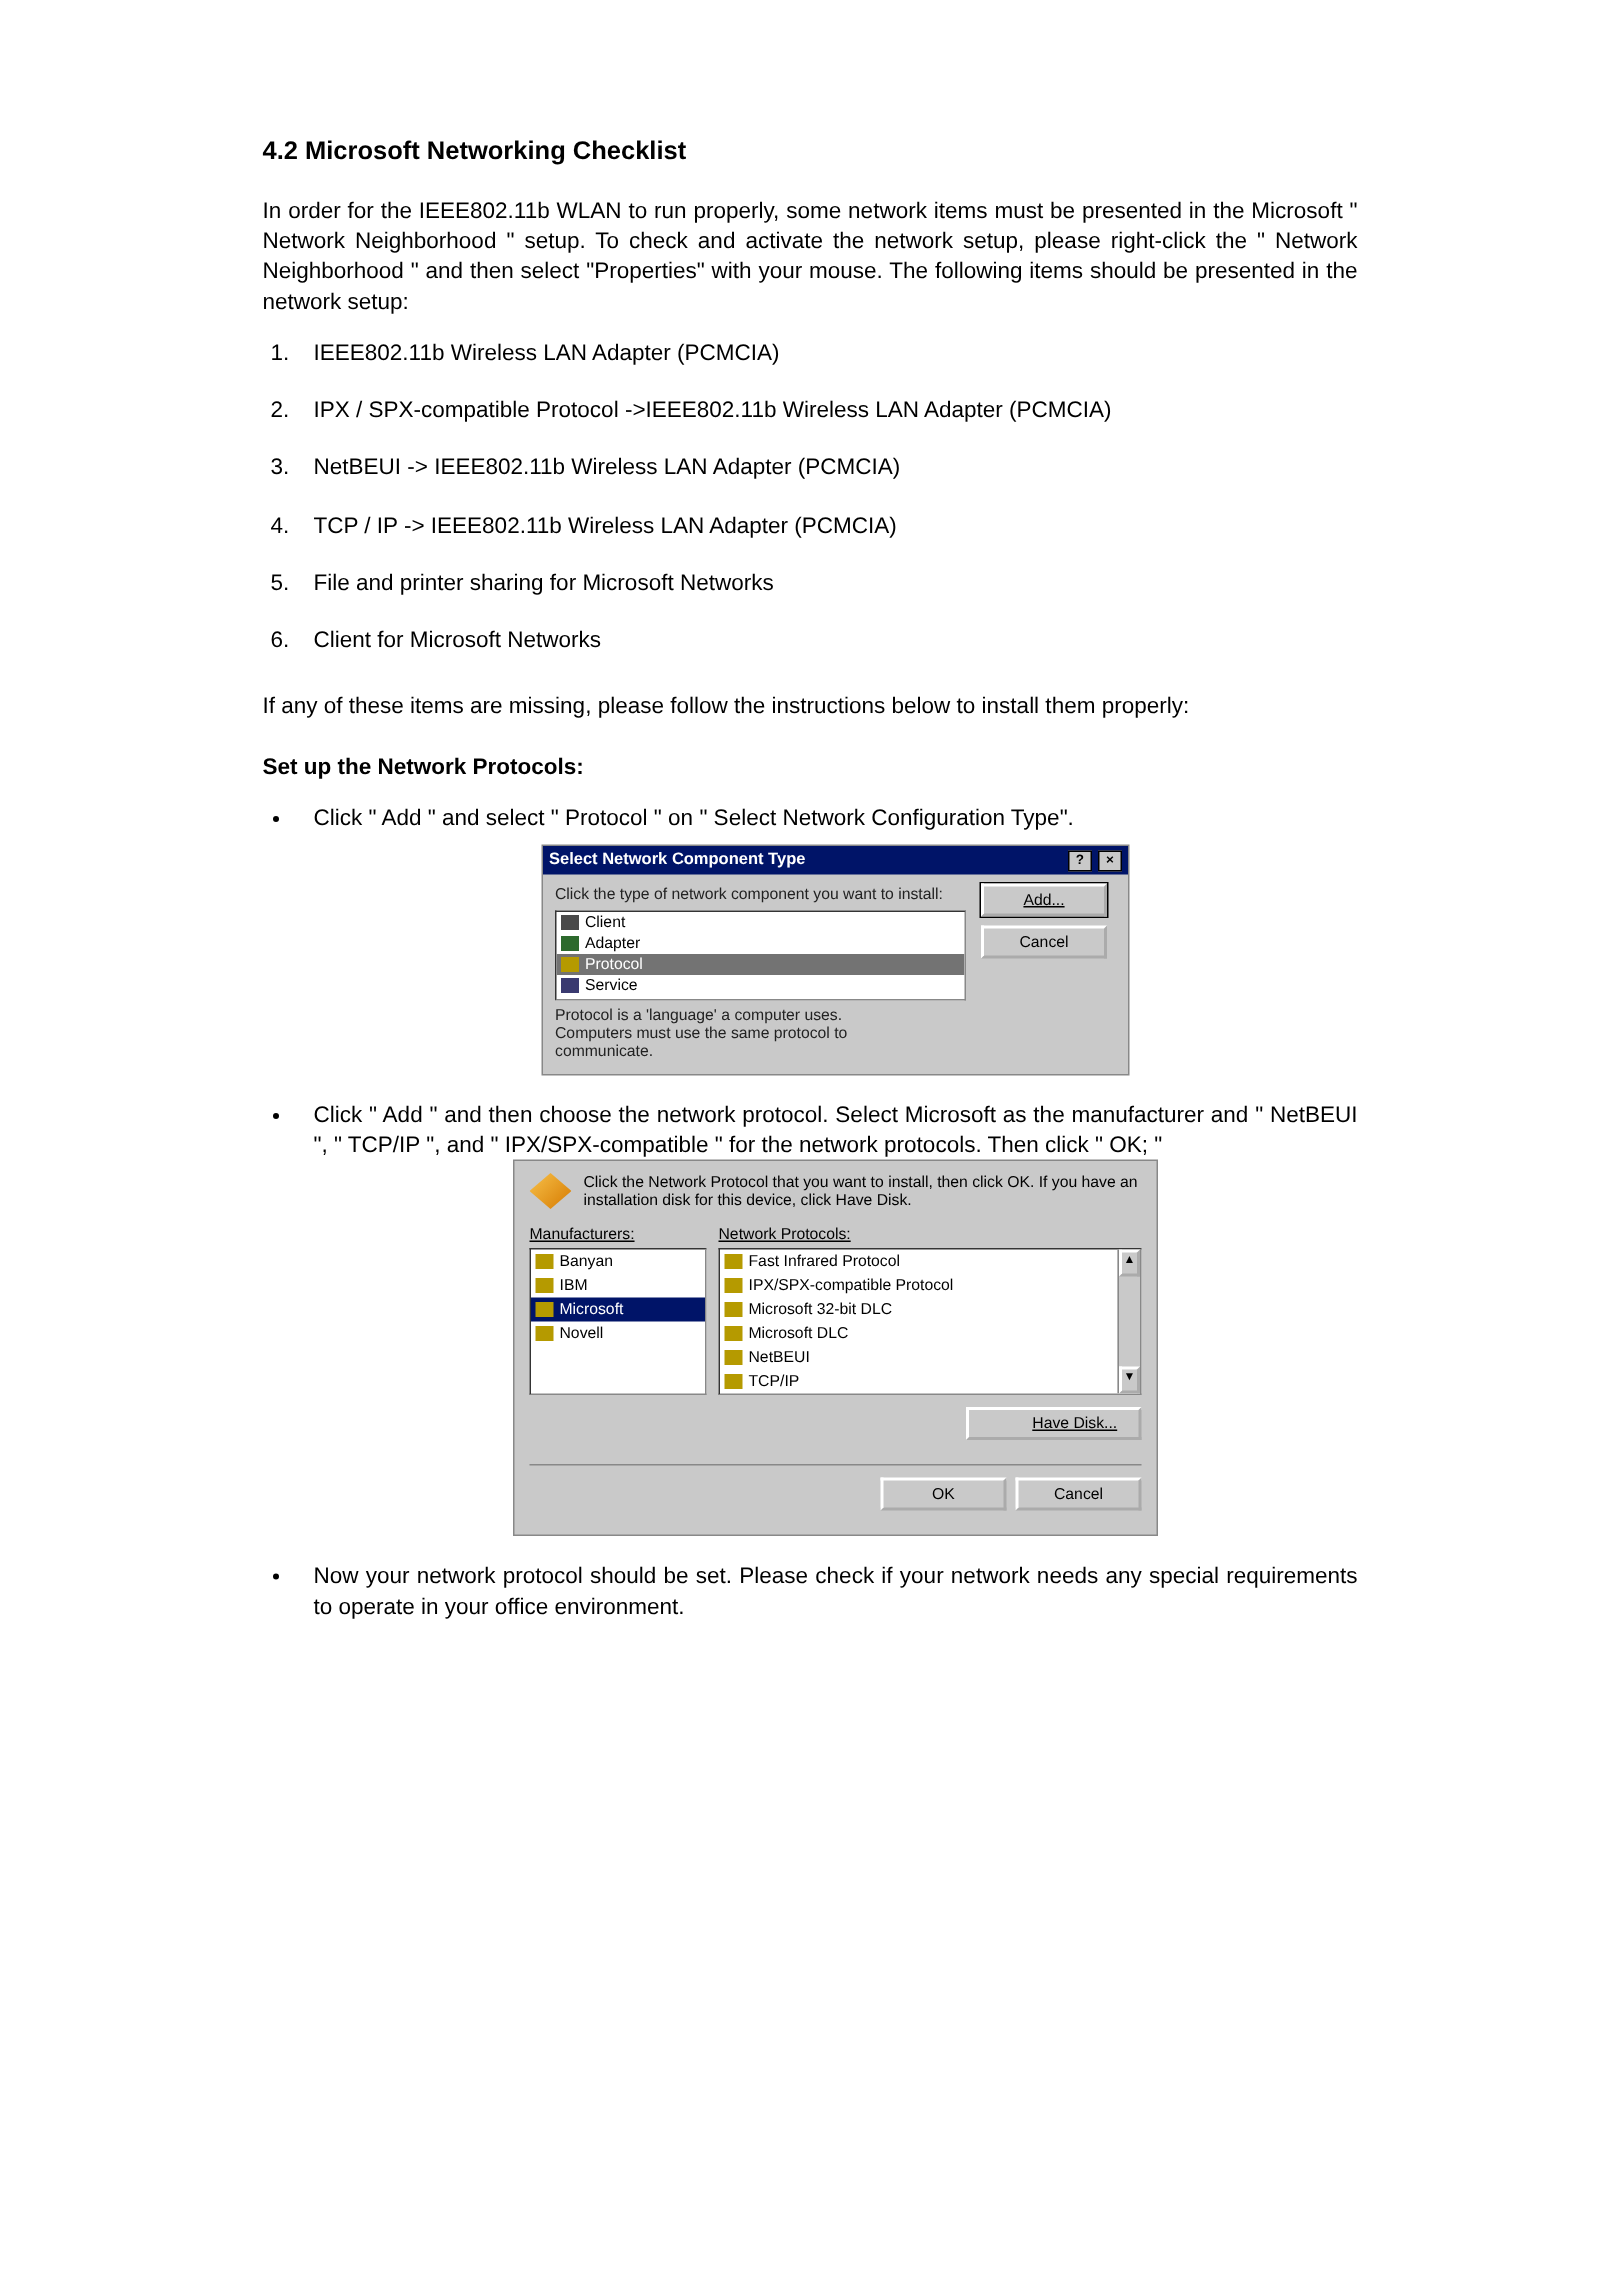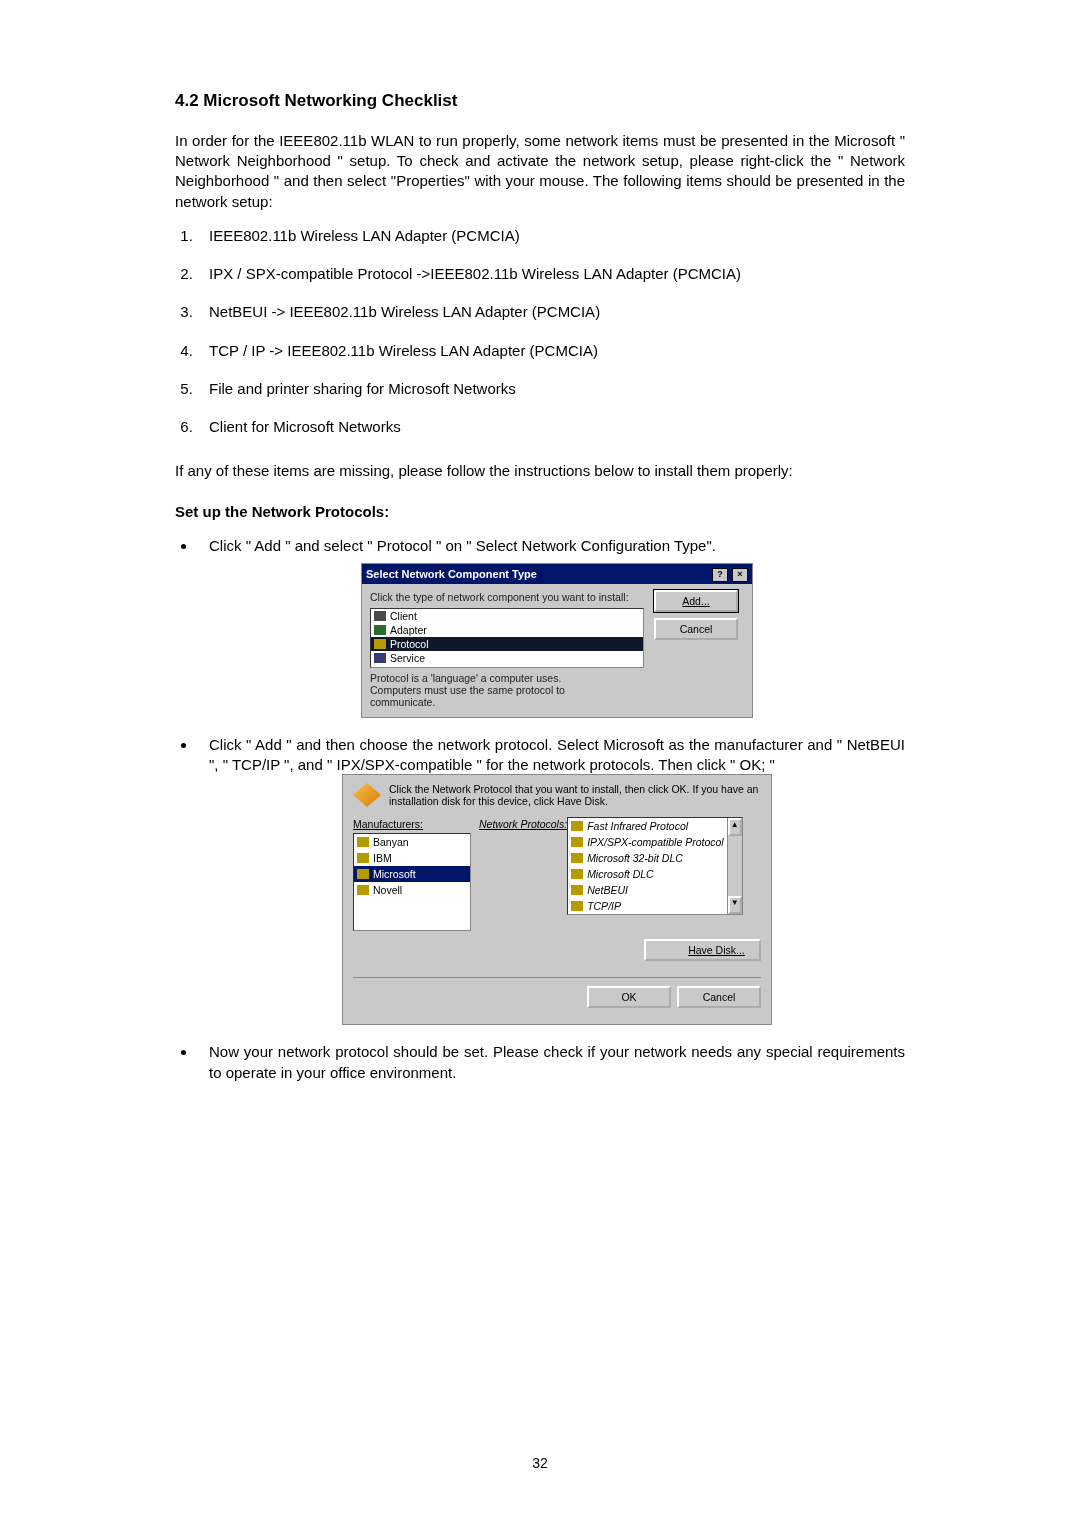--- a/index.html
+++ b/index.html
@@ -56,21 +56,21 @@
     font-size: 11px; font-weight: bold;
   }
   .minibtn { width:14px; height:12px; background:#c9c9c9; border:1px solid #000; display:inline-block;
     text-align:center; font-size:9px; line-height:10px; color:#000; margin-left:1px; }
   .dlg1 .body { padding: 6px 8px 8px 8px; }
   .dlg1 .row1 { display:flex; }
   .dlg1 .listwrap { flex:1; }
   .dlg1 .caption { font-size:10.5px; color:#222; margin-bottom:4px; }
   .dlg1 .lbox { background:#fff; border:1px inset #888; height:58px; overflow:hidden; }
   .dlg1 .item { display:flex; align-items:center; padding:0 3px; height:14px; font-size:10.5px; }
-  .dlg1 .item.sel { background:#0f172a; color:#fff; }
+  .dlg1 .item.sel { background:#737373; color:#fff; }
   .ico { width:12px; height:10px; display:inline-block; margin-right:4px; }
   .ico-client   { background:#4a4a4a; }
   .ico-adapter  { background:#2d6a2d; }
   .ico-protocol { background:#b59a00; }
   .ico-service  { background:#3a3a70; }
   .dlg1 .btncol { width:90px; padding-left:10px; }
   .winbtn { width:80px; height:18px; background:#c9c9c9; border:2px outset #fff;
     font-size:10.5px; display:flex; align-items:center; justify-content:center; margin-bottom:6px; }
   .winbtn.def { box-shadow:0 0 0 1px #000; }
   .dlg1 .hint { font-size:10.5px; color:#222; margin-top:4px; width:230px; line-height:1.15; }
@@ -94,21 +94,21 @@
   .dlg2 .toprow { display:flex; align-items:flex-start; margin-bottom:10px; }
   .dlg2 .diamond {
     width:28px; height:24px; flex:0 0 28px; margin-right:8px;
     background:linear-gradient(135deg,#f7c14a 0%, #d67a00 100%);
     clip-path: polygon(50% 0,100% 50%,50% 100%,0 50%);
   }
   .dlg2 .toptext { font-size:10.5px; line-height:1.15; }
   .dlg2 .lists { display:flex; gap:8px; }
   .dlg2 .col { flex:0 0 auto; }
   .dlg2 .col.mfr { width:118px; }
-  .dlg2 .col.np  { flex:1; display:flex; flex-direction:row;font-style:italic; }
+  .dlg2 .col.np  { flex:1; display:flex; flex-direction:column; }
   .dlg2 .lbl { font-size:10.5px; text-decoration:underline; margin-bottom:2px; }
   .dlg2 .lbox2 { background:#fff; border:1px inset #888; height:96px; overflow:hidden; font-size:10.5px; }
   .dlg2 .lbox2.np { display:flex; }
   .dlg2 .lbox2.np .npbody { flex:1; }
   .scrollbar { width:14px; background:#c9c9c9; border-left:1px solid #888; display:flex; flex-direction:column; justify-content:space-between; }
   .scrollbtn { height:14px; background:#c9c9c9; border:2px outset #fff; font-size:8px; text-align:center; line-height:10px; }
   .dlg2 .it { display:flex; align-items:center; height:16px; padding:0 3px; }
   .dlg2 .it .ficon { width:12px; height:10px; background:#b59a00; margin-right:4px; display:inline-block; }
   .dlg2 .it.sel { background:#001468; color:#fff; }
   .dlg2 .btnrow { display:flex; justify-content:flex-end; margin-top:8px; }
@@ -271,14 +271,13 @@
               </div>
             </div>
           </div>
         </div>
       </li>
 
       <li>Now your network protocol should be set.  Please check if your network needs any special requirements to operate in your office environment.</li>
     </ul>
   </div>
 
-  <div class="pagenum">32</div>
 </div>
 
 </body></html>

